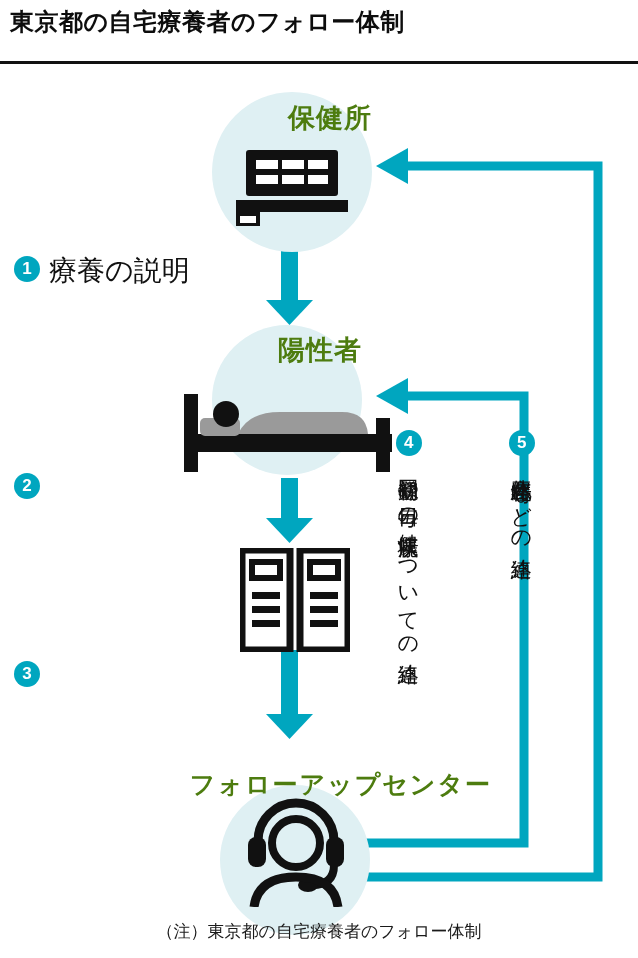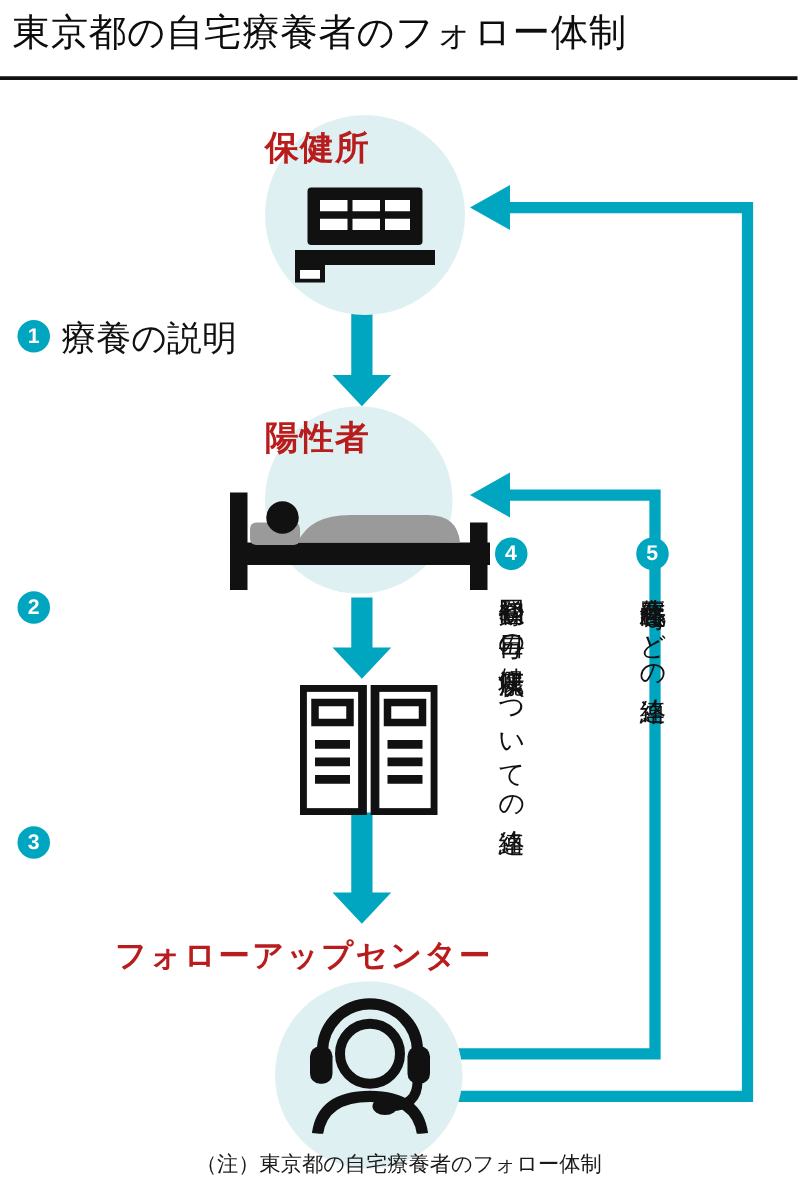--- a/index.html
+++ b/index.html
@@ -27,39 +27,39 @@
     top: 0;
     width: 638px;
     height: 64px;
     border-bottom: 3px solid #111111;
     box-sizing: border-box;
   }
   .title-text {
     position: absolute;
     left: 10px;
     top: 6px;
-    font-size: 30px;
-    font-weight: normal;
+    font-size: 24px;
+    font-weight: bold;
     letter-spacing: 0.5px;
     color: #0d0d0d;
     white-space: nowrap;
   }
 
   
   .circle {
     position: absolute;
     border-radius: 50%;
     background: #dff0f3;
   }
   .node-label {
     position: absolute;
     font-weight: bold;
-    color: #b91c1c;
+    color: #4d7c0f;
     white-space: nowrap;
-    text-align: left;
+    text-align: right;
   }
 
   
   #hokenjo-circle {
     left: 212px;
     top: 92px;
     width: 160px;
     height: 160px;
   }
   #hokenjo-label {
@@ -85,21 +85,21 @@
   }
   
   #center-circle {
     left: 220px;
     top: 785px;
     width: 150px;
     height: 150px;
   }
   #center-label {
     left: 92px;
-    top: 748px;
+    top: 768px;
     width: 400px;
     font-size: 25px;
     letter-spacing: 2px;
   }
 
   
   .icon-box {
     position: absolute;
   }
 

